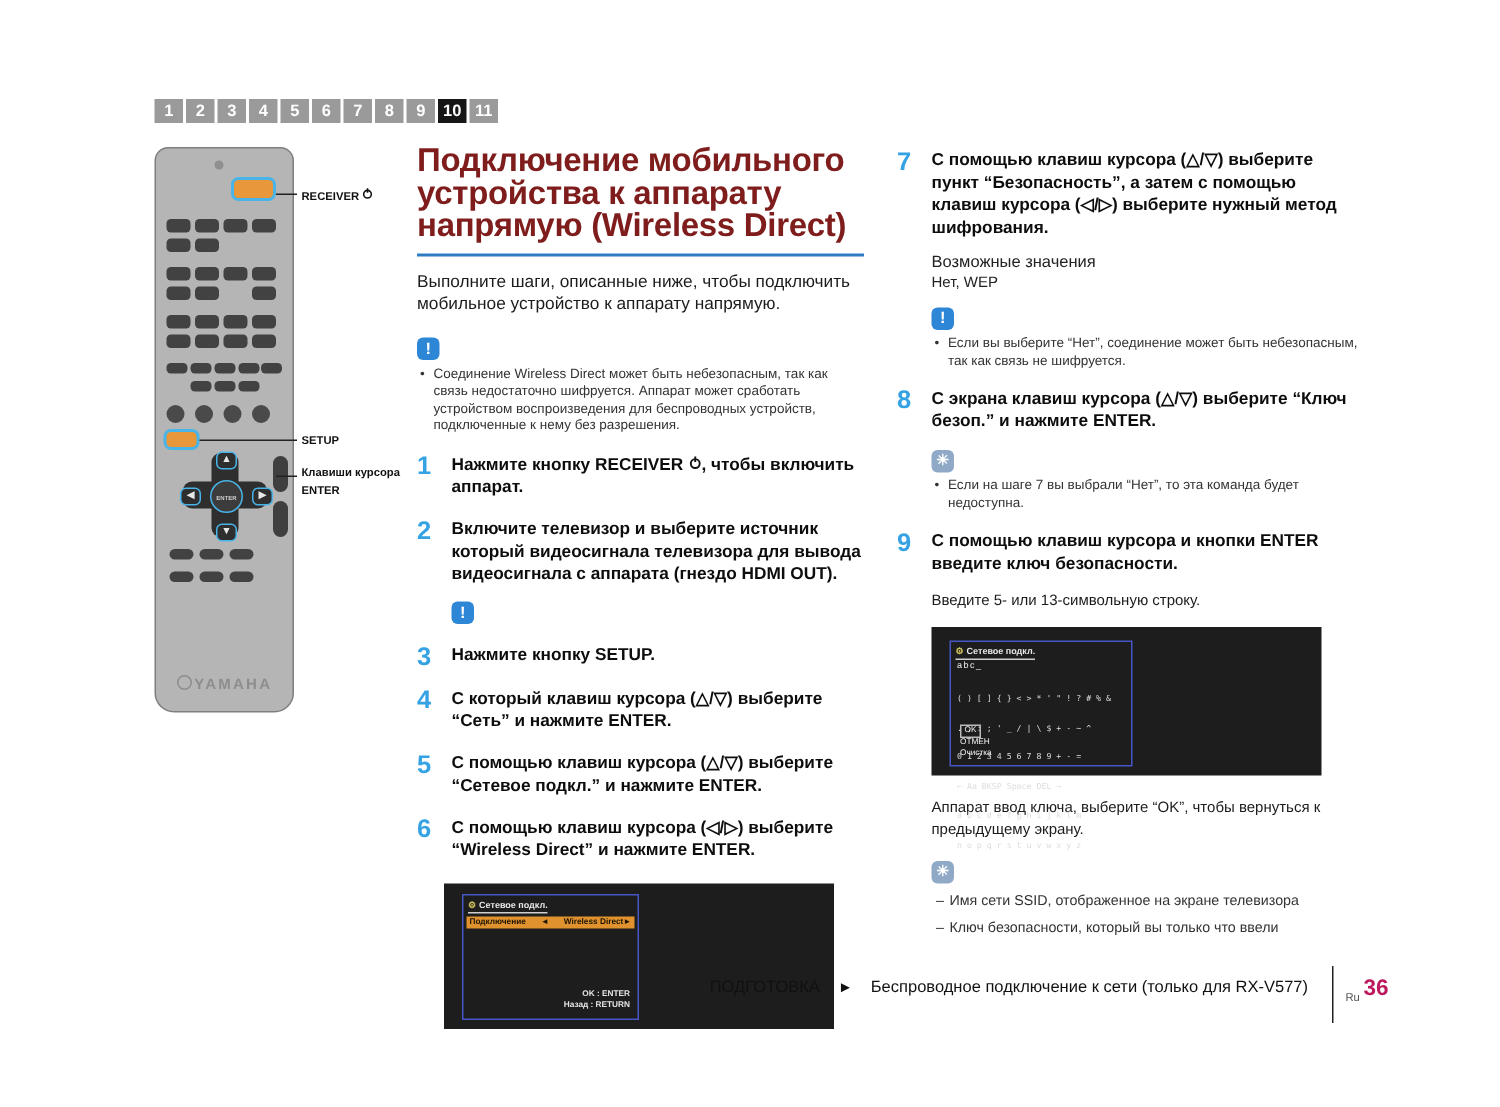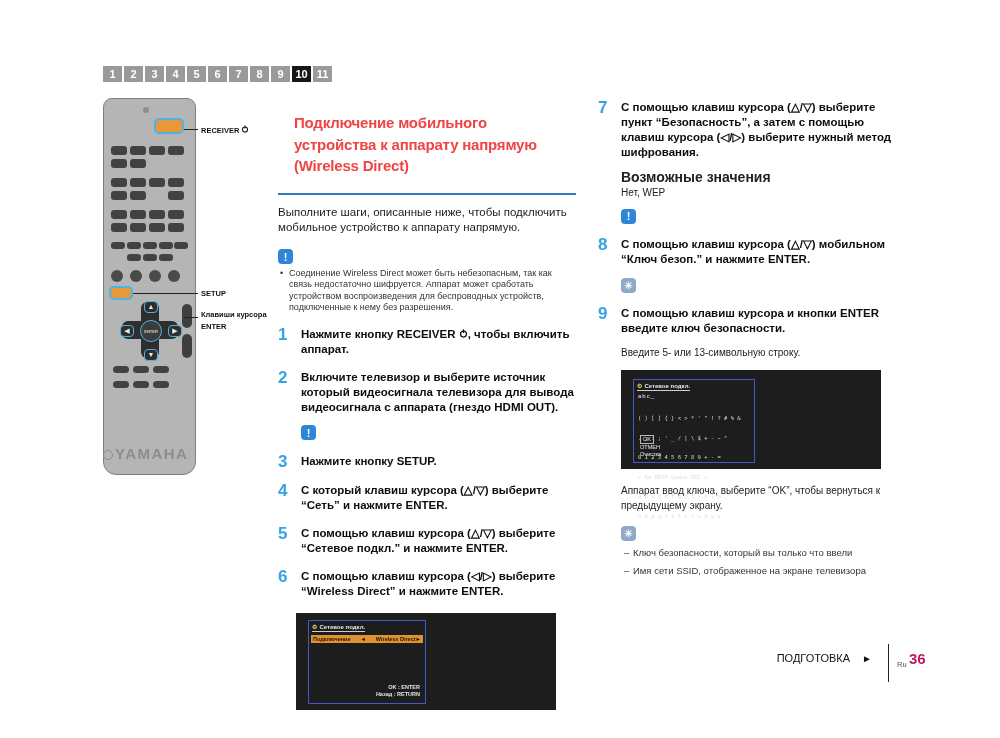--- a/index.html
+++ b/index.html
@@ -24,47 +24,47 @@
              box-shadow:0 0 0 2px #49b4e8;}
   .rc-pad{position:absolute;left:19px;top:204px;width:56px;height:56px;}
   .rc-cross-v{position:absolute;left:19px;top:0;width:18px;height:56px;background:#2e2e2e;border-radius:6px;}
   .rc-cross-h{position:absolute;left:0;top:19px;width:56px;height:18px;background:#2e2e2e;border-radius:6px;}
   .rc-arrow{position:absolute;width:12px;height:10px;display:flex;align-items:center;justify-content:center;
             color:#e8e8e8;font-size:7px;line-height:10px;border:1.5px solid #49b4e8;border-radius:4px;background:#2e2e2e;}
   .rc-enter{position:absolute;left:18px;top:18px;width:20px;height:20px;border-radius:50%;
             background:#3c3c3c;border:1.5px solid #49b4e8;color:#cfcfcf;font-size:4px;
             display:flex;align-items:center;justify-content:center;font-weight:700;}
   .rc-vol{position:absolute;width:10px;height:24px;background:#3f3f3f;border-radius:5px;}
-  .rc-logo{position:absolute;left:0;right:0;bottom:13px;color:#8d8d8d;
-           font-size:15px;font-weight:700;letter-spacing:1.5px;}
+  .rc-logo{position:absolute;left:0;right:0;bottom:13px;text-align:center;color:#8d8d8d;
+           font-size:10px;font-weight:700;letter-spacing:1.5px;}
   .rc-logomark{display:inline-block;width:8px;height:8px;border:1px solid #8d8d8d;border-radius:50%;
                vertical-align:-1px;margin-right:2px;}
   .cline{position:absolute;height:1px;background:#222;}
   .callout{position:absolute;font-size:7.5px;font-weight:700;color:#111;white-space:nowrap;}
   
   .col-mid{position:absolute;left:278px;top:96px;width:298px;}
   .col-right{position:absolute;left:598px;top:100px;width:310px;}
-  h1{margin:16px;font-size:15px;line-height:21.5px;letter-spacing:-0.2px;color:#ef4444;}
+  h1{margin:0;font-size:22px;line-height:21.5px;letter-spacing:-0.2px;color:#7f1d1d;}
   .rule{height:2px;background:#2e7cc3;margin:8px 0 10px;}
   .intro{margin:0 0 12px;font-size:11.5px;line-height:15px;color:#1c1c1c;}
   .note-icon,.tip-icon{display:inline-flex;width:15px;height:15px;border-radius:4px;
       color:#fff;font-weight:700;align-items:center;justify-content:center;}
   .note-icon{background:#2e86d6;font-size:11px;}
   .tip-icon{background:#8fa9c7;font-size:10px;}
   .note-text{position:relative;margin:3px 0 0 1px;padding-left:10px;font-size:9px;
              line-height:11.5px;color:#333;}
   .note-text::before{content:"•";position:absolute;left:1px;}
   .dash-item{position:relative;margin:6px 0 0 1px;padding-left:11px;font-size:9.5px;
              line-height:12px;color:#333;}
   .dash-item::before{content:"–";position:absolute;left:2px;}
   .step{display:flex;gap:9px;margin-top:13px;}
   .step-num{color:#35a2e4;font-weight:700;font-size:17px;line-height:16px;min-width:14px;}
   .step-txt{font-weight:700;font-size:11.5px;line-height:15px;color:#0d0d0d;}
   .sub{margin-left:23px;}
-  .values-label{margin:9px 0 0 23px;font-size:14px;font-weight:700;color:#222;}
+  .values-label{margin:9px 0 0 23px;font-size:11px;font-weight:400;color:#222;}
   .values{margin:2px 0 0 23px;font-size:10px;color:#222;}
   .para{margin:9px 0 0 23px;font-size:10px;line-height:15px;color:#1c1c1c;}
   
   .tvshot{position:relative;width:260px;height:97px;background:#1d1d1d;margin:14px 0 0 18px;}
   .tvshot.kb{height:99px;margin:10px 0 0 23px;}
   .osd{position:absolute;left:12px;top:7px;width:116px;height:82px;border:1px solid #4656c6;}
   .kb .osd{top:9px;width:120px;}
   .osd-title{position:absolute;left:3px;top:2px;font-size:6px;font-weight:700;color:#e8e8e8;
              border-bottom:1px solid #cfcfcf;padding-bottom:1px;white-space:nowrap;}
   .osd-gear{color:#d8c860;margin-right:2px;font-size:6px;}
@@ -242,28 +242,30 @@
 
   <div class="col-right">
     <div class="step" style="margin-top:0;">
       <span class="step-num">7</span>
       <span class="step-txt">С помощью клавиш курсора (△/▽) выберите пункт “Безопасность”, а затем с помощью клавиш курсора (◁/▷) выберите нужный метод шифрования.</span>
     </div>
     <div class="values-label">Возможные значения</div>
     <div class="values">Нет, WEP</div>
     <div class="sub" style="margin-top:8px;">
       <span class="note-icon">!</span>
+      <p class="note-text" style="width:276px;">Если вы выберите “Нет”, соединение может быть небезопасным, так как связь не шифруется.</p>
     </div>
 
     <div class="step">
       <span class="step-num">8</span>
-      <span class="step-txt">С помощью клавиш курсора (△/▽) мобильном “Ключ безоп.” и нажмите ENTER.</span>
+      <span class="step-txt">С экрана клавиш курсора (△/▽) выберите “Ключ безоп.” и нажмите ENTER.</span>
     </div>
     <div class="sub" style="margin-top:8px;">
       <span class="tip-icon">☀</span>
+      <p class="note-text" style="width:276px;">Если на шаге 7 вы выбрали “Нет”, то эта команда будет недоступна.</p>
     </div>
 
     <div class="step">
       <span class="step-num">9</span>
       <span class="step-txt">С помощью клавиш курсора и кнопки ENTER введите ключ безопасности.</span>
     </div>
     <p class="para">Введите 5- или 13-символьную строку.</p>
 
     <div class="tvshot kb">
       <div class="osd">
@@ -281,27 +283,28 @@
           <span>OK</span>
           <span>ОТМЕН</span>
           <span>Очистка</span>
         </div>
       </div>
     </div>
 
     <p class="para" style="margin-top:14px;">Аппарат ввод ключа, выберите “OK”, чтобы вернуться к предыдущему экрану.</p>
     <div class="sub" style="margin-top:10px;">
       <span class="tip-icon">☀</span>
+      <p class="dash-item" style="width:270px;">Имя сети SSID, отображенное на экране телевизора</p>
       <p class="dash-item" style="width:270px;">Ключ безопасности, который вы только что ввели</p>
-      <p class="dash-item" style="width:270px;">Имя сети SSID, отображенное на экране телевизора</p>
     </div>
   </div>
 
 
   <div class="footer-left">
     <span>ПОДГОТОВКА</span>
     <span class="f-arrow">►</span>
+    <span>Беспроводное подключение к сети (только для RX-V577)</span>
   </div>
   <div class="f-divider"></div>
   <div class="f-ru">Ru</div>
   <div class="f-num">36</div>
 
 </div>
 
 </body></html>

